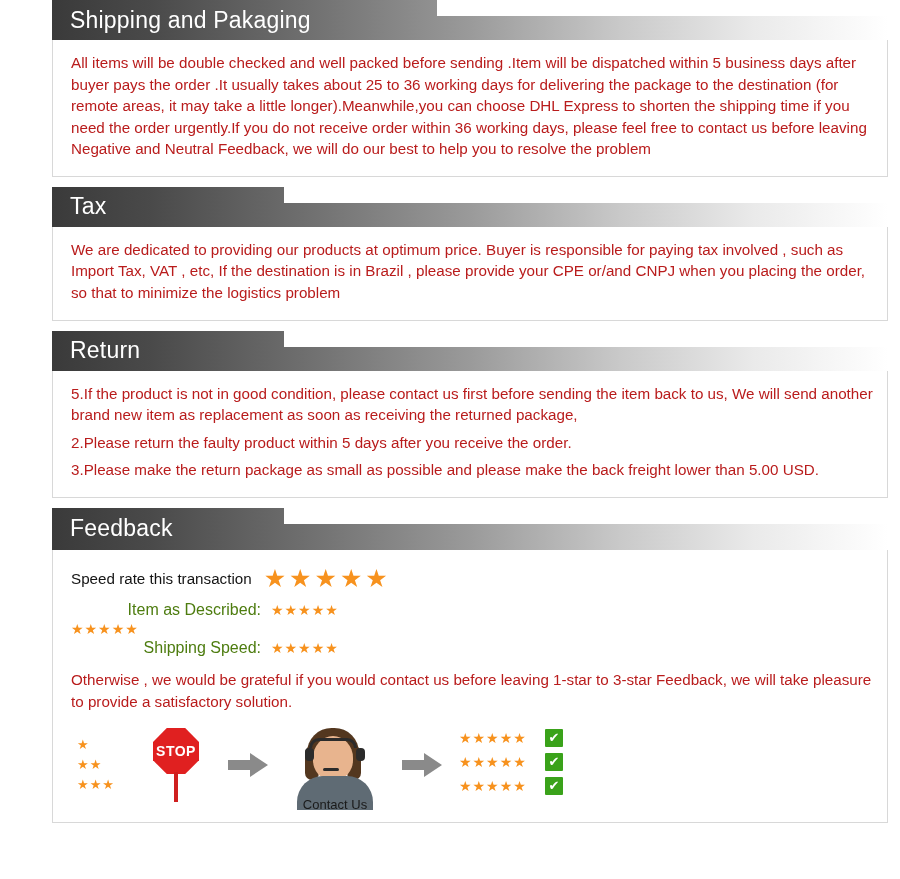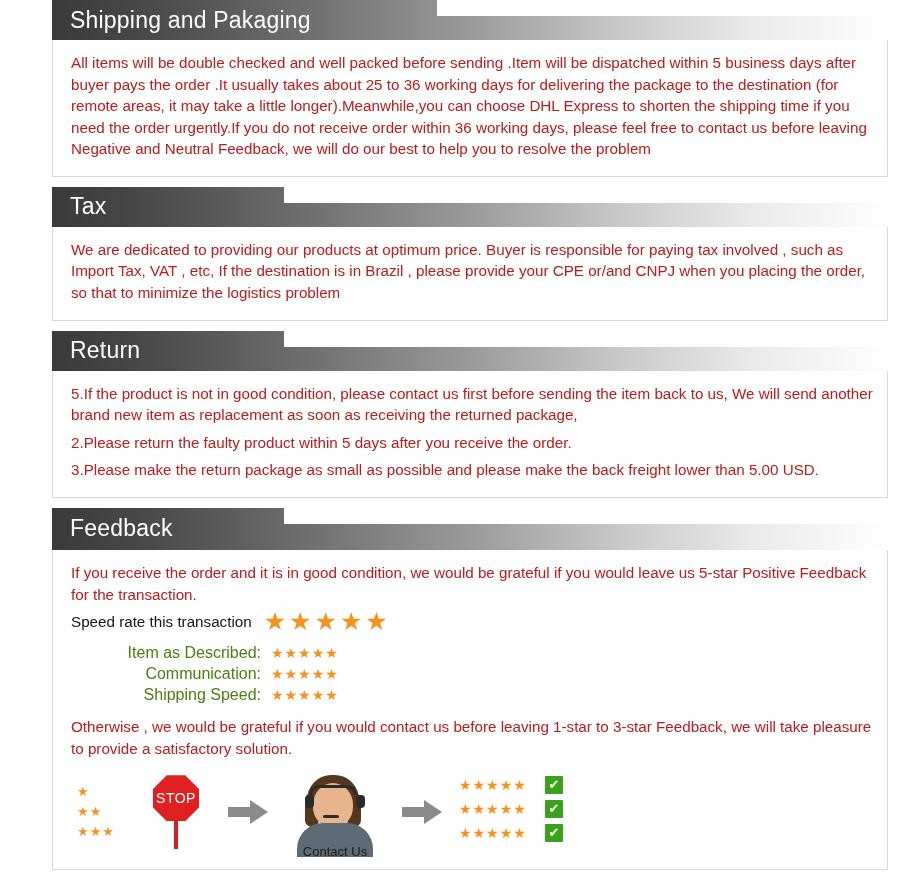--- a/index.html
+++ b/index.html
@@ -151,21 +151,21 @@
   .stop-sign {
     position: absolute;
     left: 12px;
     top: 6px;
     width: 46px;
     height: 46px;
     background: #e02020;
     clip-path: polygon(30% 0%, 70% 0%, 100% 30%, 100% 70%, 70% 100%, 30% 100%, 0% 70%, 0% 30%);
     color: #fff;
     font-size: 14px;
-    font-weight: normal;
+    font-weight: bold;
     display: flex;
     align-items: center;
     justify-content: center;
     letter-spacing: 0.5px;
   }
   .stop-pole {
     position: absolute;
     left: 33px;
     top: 50px;
     width: 4px;
@@ -338,34 +338,32 @@
     </div>
   </div>
 
   <div class="section">
     <div class="band tall">
       <span class="band-title">Feedback</span>
       <div class="notch notch-fb"></div>
     </div>
     <div class="body-box">
 
-      <p class="fb-line">If you receive the order and it is in good condition, we would be grateful if you would leave us 5-star Positive Feedback for the transaction.</p>
 
       <div class="rate-row">
         <span class="rate-label">Speed rate this transaction</span>
         <span class="stars-big">★★★★★</span>
       </div>
 
       <div class="subrates">
         <div class="subrate-row">
           <span class="subrate-label">Item as Described:</span>
           <span class="stars-small">★★★★★</span>
         </div>
         <div class="subrate-row">
-          <span class="subrate-label">Communication:</span>
           <span class="stars-small">★★★★★</span>
         </div>
         <div class="subrate-row">
           <span class="subrate-label">Shipping Speed:</span>
           <span class="stars-small">★★★★★</span>
         </div>
       </div>
 
       <p class="fb-line tight">Otherwise , we would be grateful if you would contact us before leaving 1-star to 3-star Feedback, we will take pleasure to provide a satisfactory solution.</p>
 

